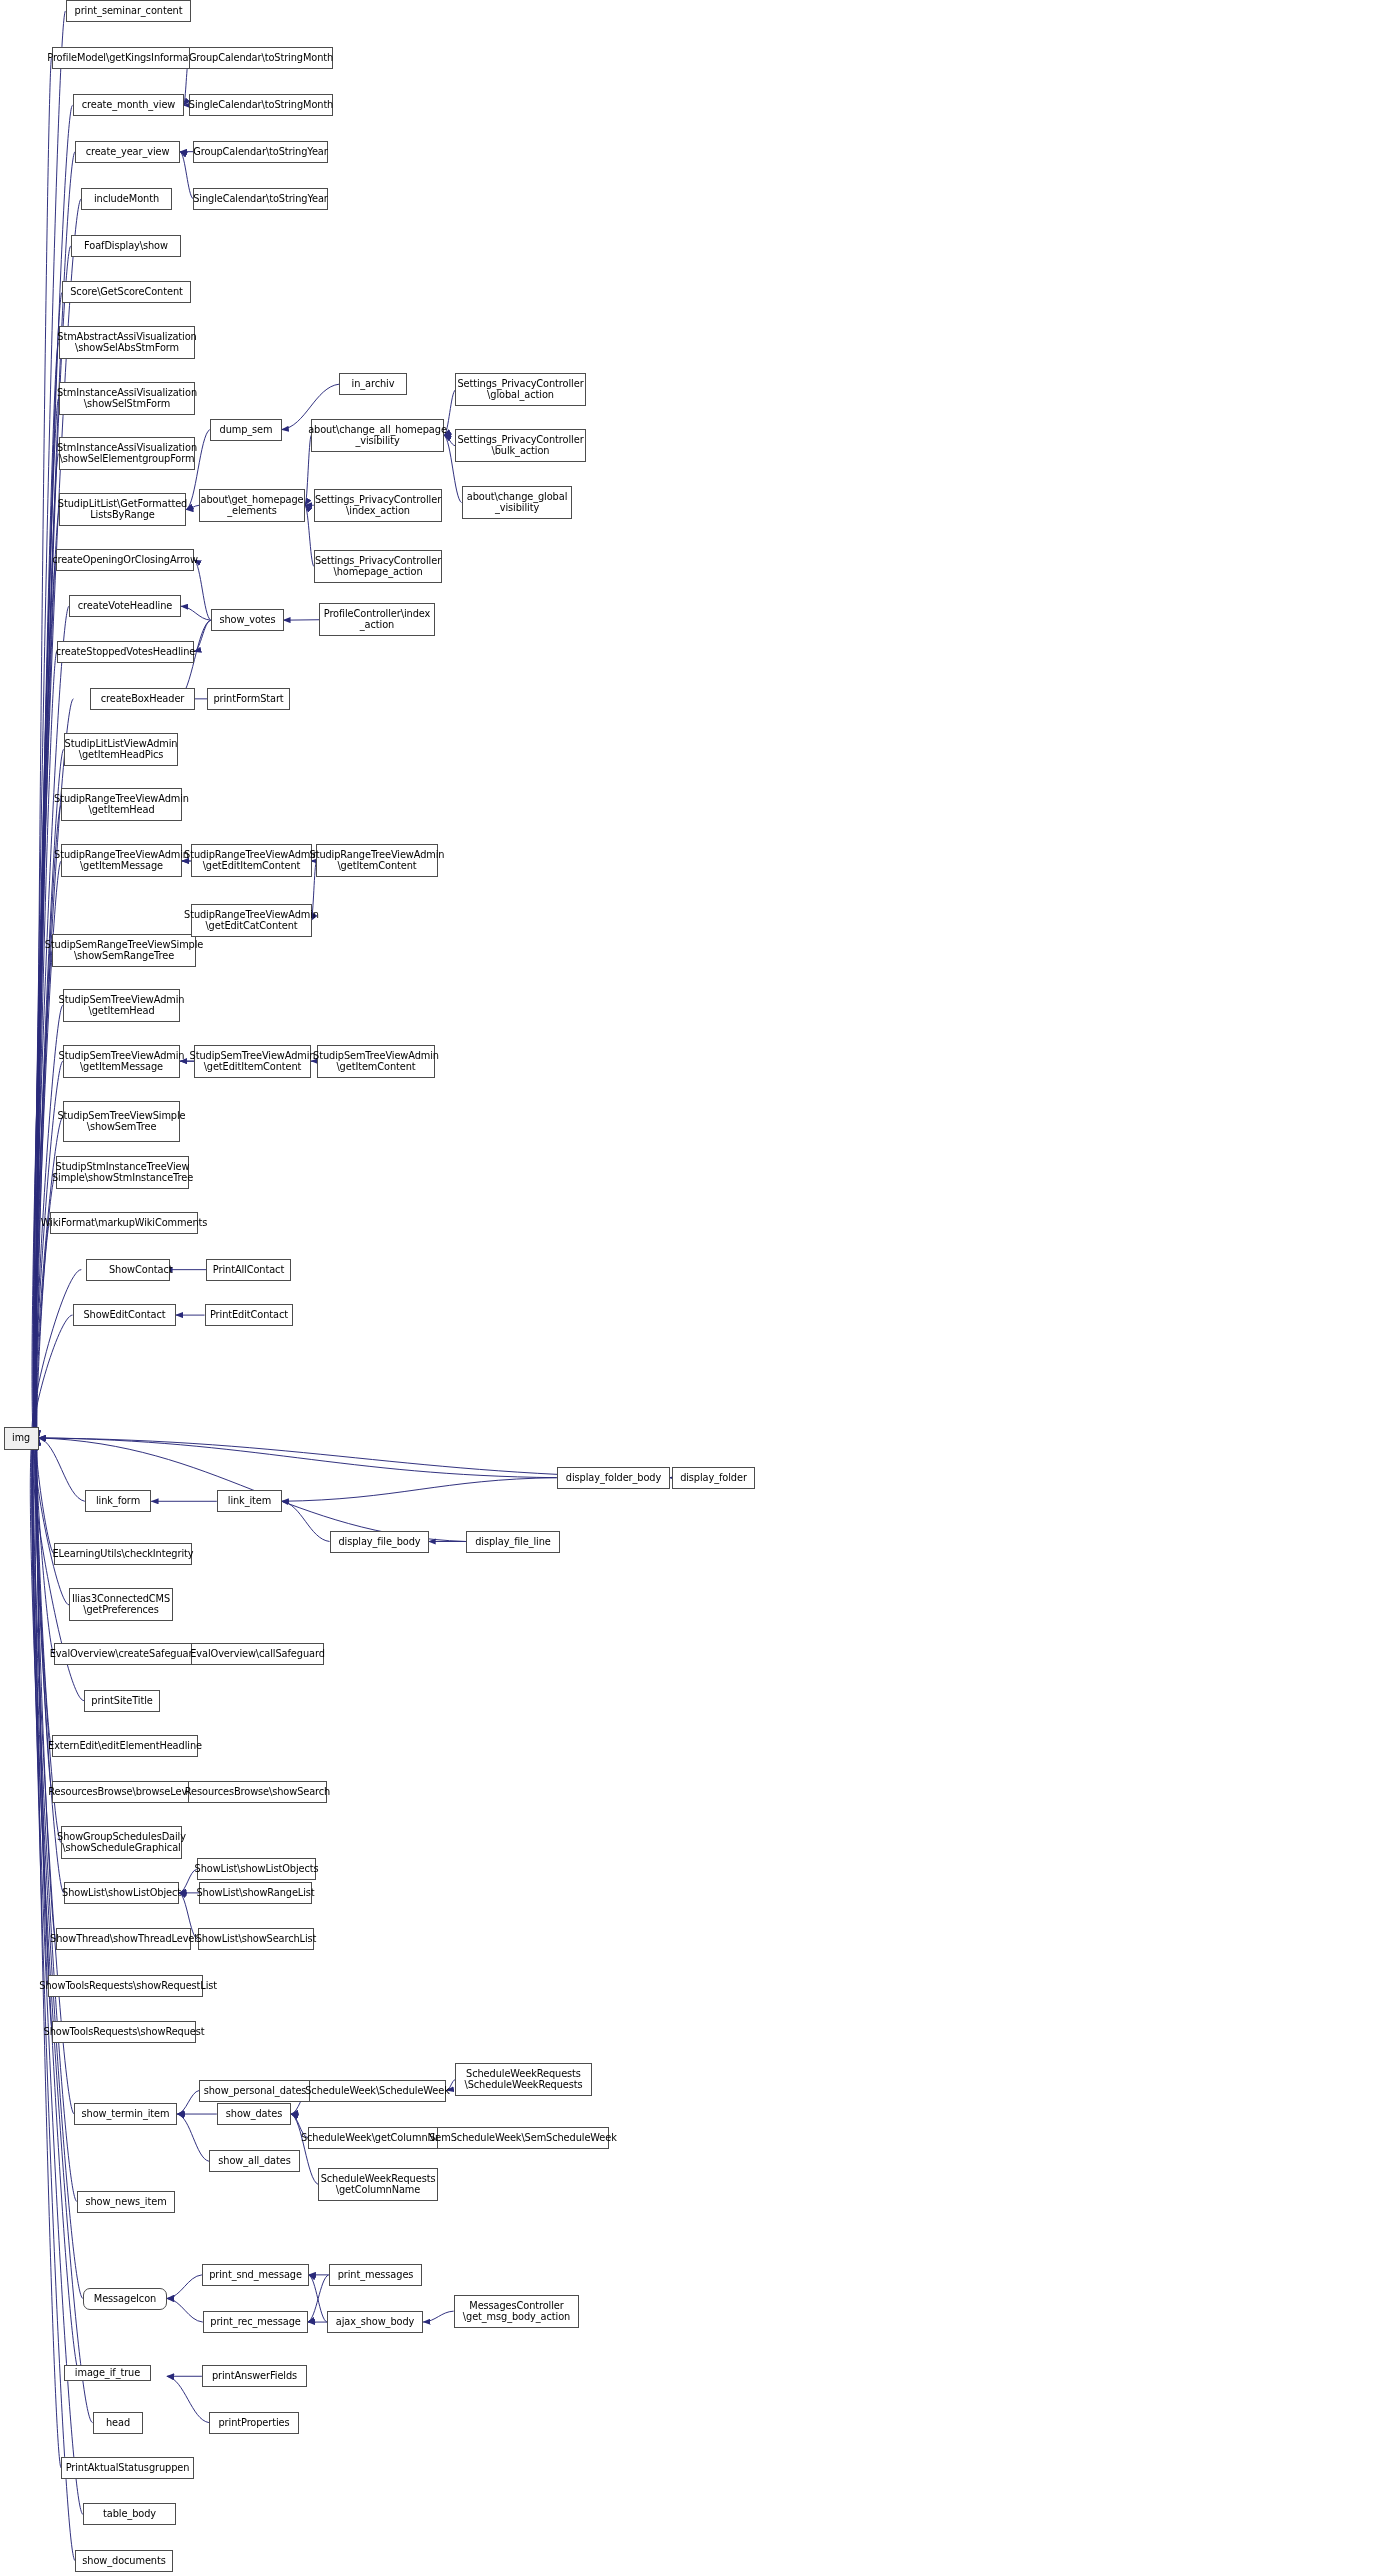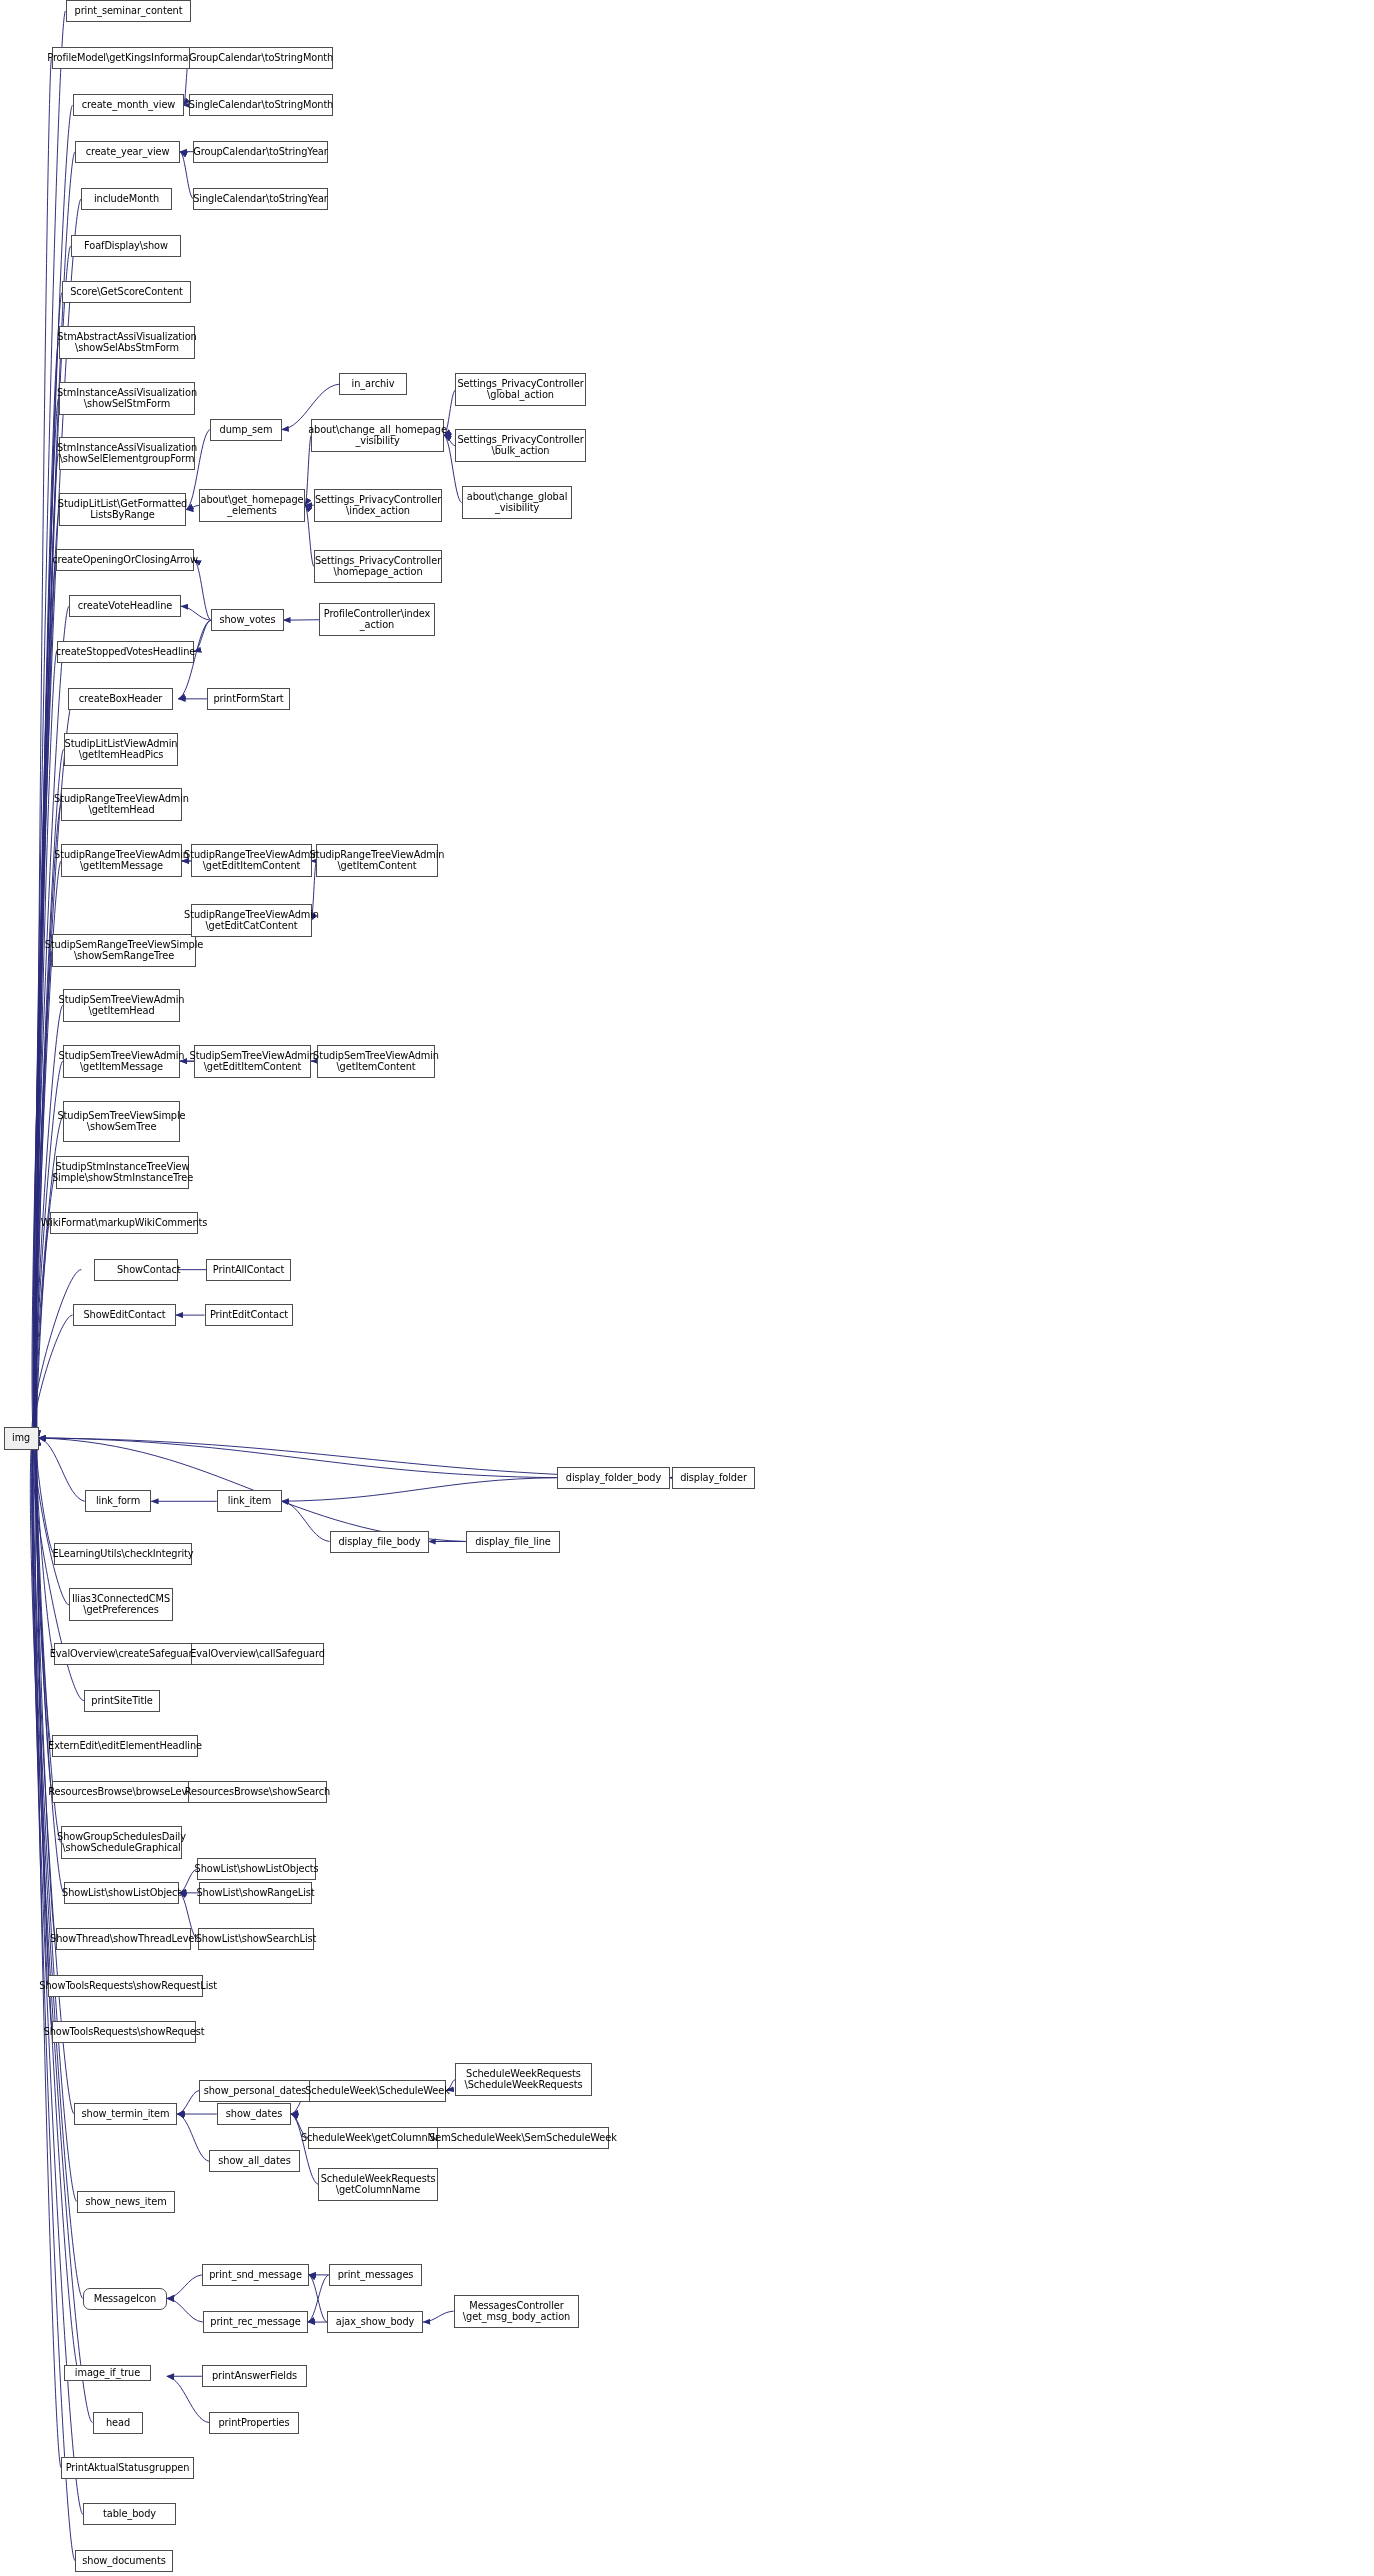--- a/index.html
+++ b/index.html
@@ -166,39 +166,39 @@
 \showSelAbsStmForm</div>
       <div class="node" style="left: 59px; top: 382px; width: 136px; height: 33px;">StmInstanceAssiVisualization
 \showSelStmForm</div>
       <div class="node" style="left: 59px; top: 437px; width: 136px; height: 33px;">StmInstanceAssiVisualization
 \showSelElementgroupForm</div>
       <div class="node" style="left: 59px; top: 493px; width: 127px; height: 33px;">StudipLitList\GetFormatted
 ListsByRange</div>
       <div class="node" style="left: 56px; top: 549px; width: 138px; height: 22px;">createOpeningOrClosingArrow</div>
       <div class="node" style="left: 69px; top: 595px; width: 112px; height: 22px;">createVoteHeadline</div>
       <div class="node" style="left: 57px; top: 641px; width: 137px; height: 22px;">createStoppedVotesHeadline</div>
-      <div class="node" style="left: 68px; top: 688px; width: 105px; height: 22px;">createBoxHeader</div>
+      <div class="node" style="left: 90px; top: 688px; width: 105px; height: 22px;">createBoxHeader</div>
       <div class="node" style="left: 64px; top: 733px; width: 114px; height: 33px;">StudipLitListViewAdmin
 \getItemHeadPics</div>
       <div class="node" style="left: 61px; top: 788px; width: 121px; height: 33px;">StudipRangeTreeViewAdmin
 \getItemHead</div>
       <div class="node" style="left: 61px; top: 844px; width: 121px; height: 33px;">StudipRangeTreeViewAdmin
 \getItemMessage</div>
       <div class="node" style="left: 52px; top: 934px; width: 144px; height: 33px;">StudipSemRangeTreeViewSimple
 \showSemRangeTree</div>
       <div class="node" style="left: 63px; top: 989px; width: 117px; height: 33px;">StudipSemTreeViewAdmin
 \getItemHead</div>
       <div class="node" style="left: 63px; top: 1045px; width: 117px; height: 33px;">StudipSemTreeViewAdmin
 \getItemMessage</div>
       <div class="node" style="left: 63px; top: 1101px; width: 117px; height: 41px;">StudipSemTreeViewSimple
 \showSemTree</div>
       <div class="node" style="left: 56px; top: 1156px; width: 133px; height: 33px;">StudipStmInstanceTreeView
 Simple\showStmInstanceTree</div>
       <div class="node" style="left: 50px; top: 1212px; width: 148px; height: 22px;">WikiFormat\markupWikiComments</div>
-      <div class="node" style="left: 94px; top: 1259px; width: 84px; height: 22px; padding-left: 28px;">ShowContact</div>
+      <div class="node" style="left: 86px; top: 1259px; width: 84px; height: 22px; padding-left: 28px;">ShowContact</div>
       <div class="node" style="left: 73px; top: 1304px; width: 103px; height: 22px;">ShowEditContact</div>
       <div class="node" style="left: 85px; top: 1490px; width: 66px; height: 22px;">link_form</div>
       <div class="node" style="left: 54px; top: 1543px; width: 138px; height: 22px;">ELearningUtils\checkIntegrity</div>
       <div class="node" style="left: 69px; top: 1588px; width: 104px; height: 33px;">Ilias3ConnectedCMS
 \getPreferences</div>
       <div class="node" style="left: 54px; top: 1643px; width: 140px; height: 22px;">EvalOverview\createSafeguard</div>
       <div class="node" style="left: 84px; top: 1690px; width: 76px; height: 22px;">printSiteTitle</div>
       <div class="node" style="left: 52px; top: 1735px; width: 146px; height: 22px;">ExternEdit\editElementHeadline</div>
       <div class="node" style="left: 52px; top: 1781px; width: 145px; height: 22px;">ResourcesBrowse\browseLevels</div>
       <div class="node" style="left: 61px; top: 1826px; width: 121px; height: 33px;">ShowGroupSchedulesDaily

